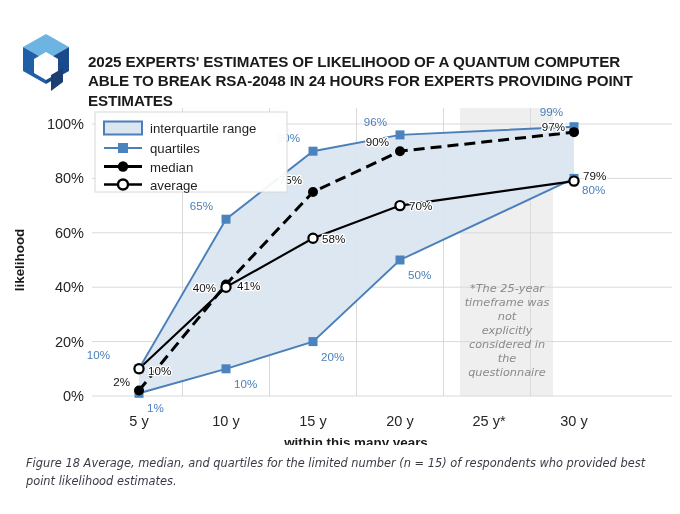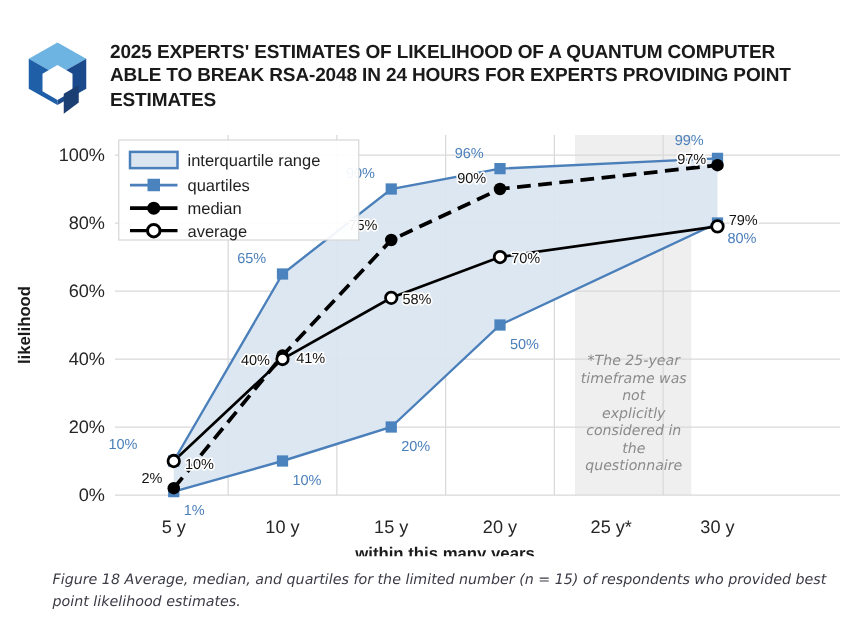--- a/index.html
+++ b/index.html
@@ -31,35 +31,36 @@
     margin-top: 2px;
   }
   #chart-title {
     font-size: 15.2px;
     font-weight: bold;
     line-height: 1.28;
     color: #1a1a1a;
     letter-spacing: -0.1px;
     text-transform: uppercase;
     padding-top: 2px;
+    margin-top: 20px;
   }
 
   
   #plot-wrap {
     position: absolute;
     left: 0; top: 100px;
     width: 680px;
     height: 345px;
   }
   #plot-svg { display: block; }
 
   
   #caption {
     position: absolute;
-    left: 42px;
+    left: 26px;
     top: 455px;
     width: 626px;
     font-family: "DejaVu Sans", sans-serif;
     font-style: italic;
     font-size: 11.4px;
     line-height: 1.55;
     color: #3b3b46;
   }
 
   

